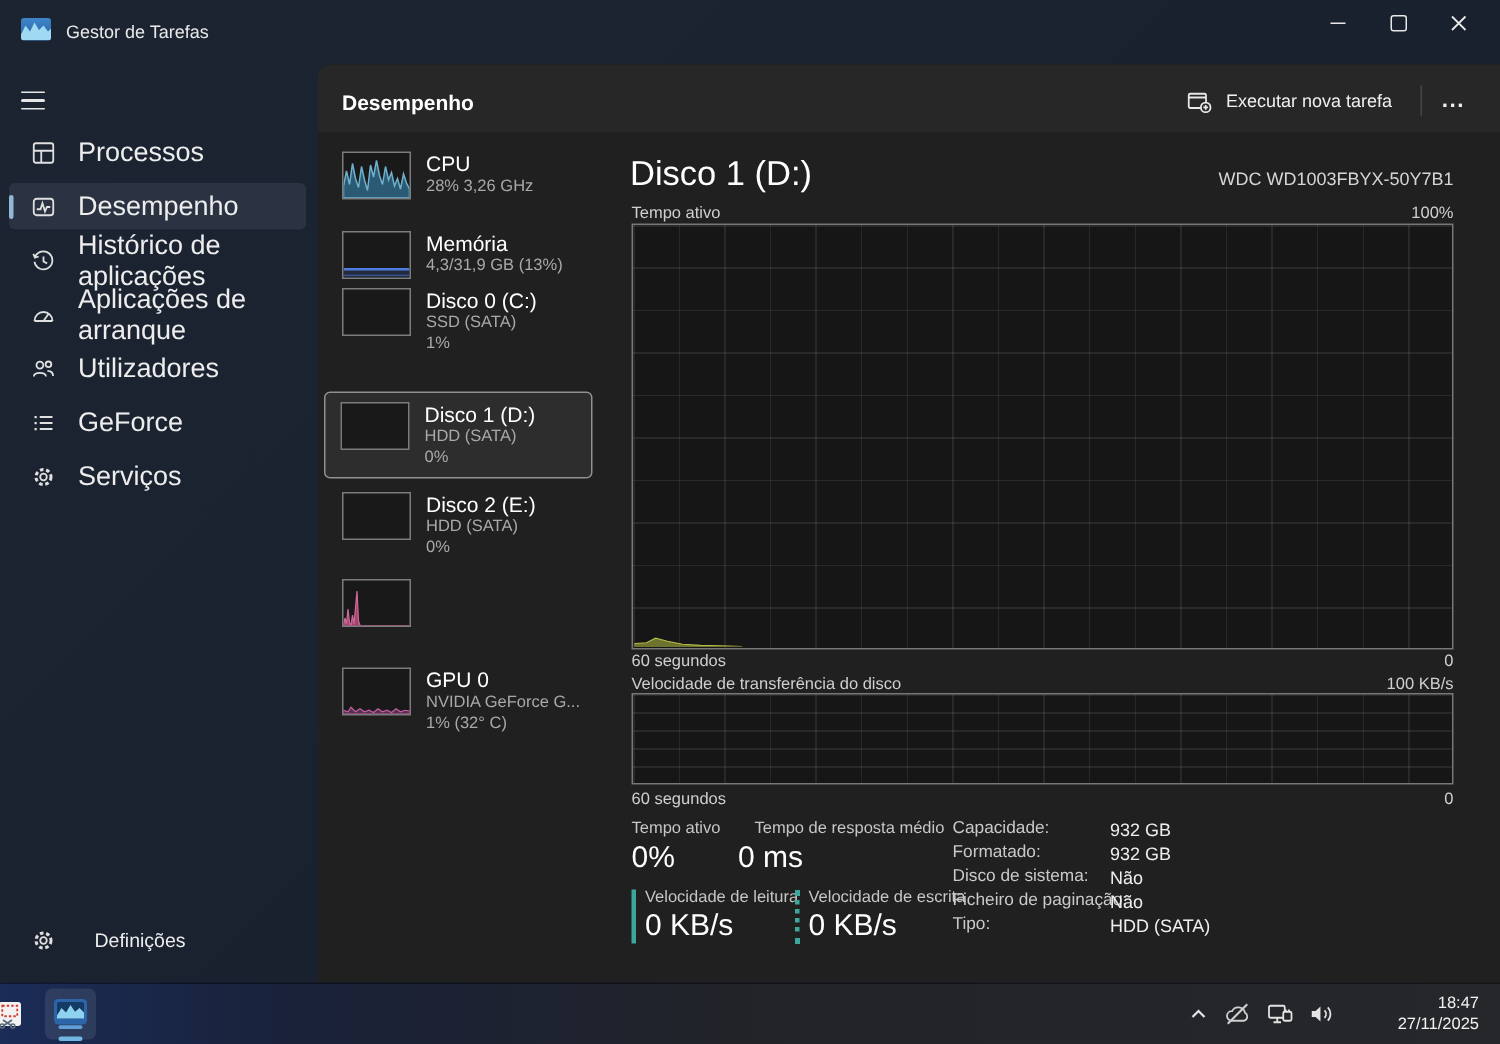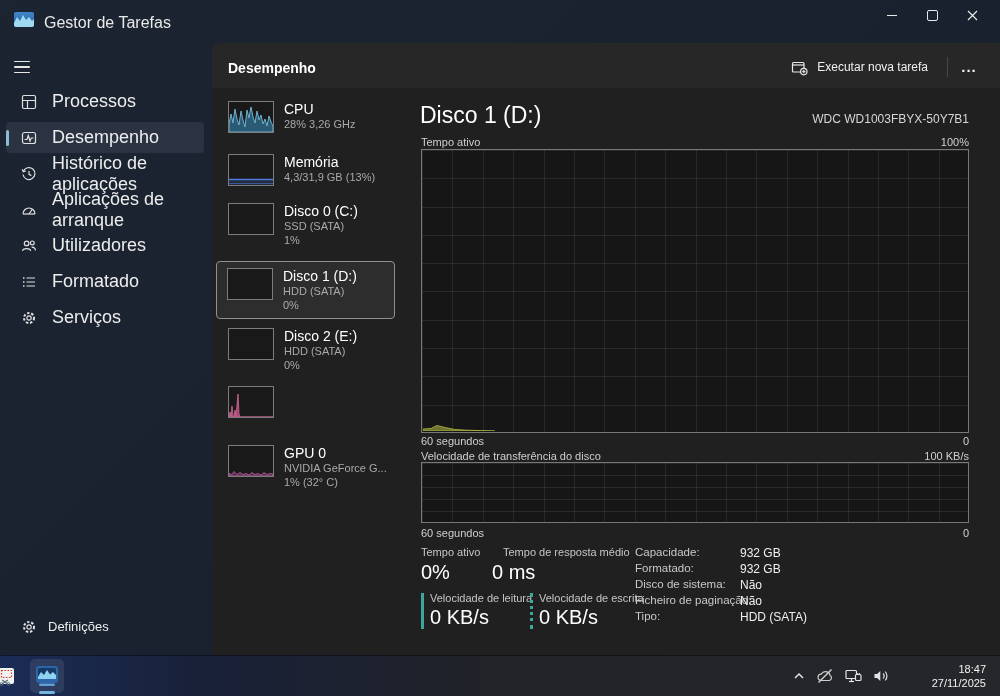--- a/index.html
+++ b/index.html
@@ -4,34 +4,34 @@
 <style>
   html,body{margin:0;padding:0;background:#000;}
   .screen{position:relative;width:1000px;height:696px;overflow:hidden;
     font-family:"Liberation Sans",sans-serif;color:#fff;
     background:linear-gradient(135deg,#1c2432 0%,#1a212e 60%,#181f2b 100%);}
   
   .titlebar{position:absolute;left:0;top:0;width:100%;height:32px;}
   .app-icon{position:absolute;left:14px;top:12px;width:20px;height:15px;border-radius:2px;
     background:linear-gradient(180deg,#3f86c9,#2a5fa6);overflow:hidden;}
   .app-icon svg{display:block}
-  .titlebar-title{position:absolute;left:44px;top:14px;font-size:16px;color:#e9e9e9;}
+  .titlebar-title{position:absolute;left:44px;top:14px;font-size:12px;color:#e9e9e9;}
   .win-controls{position:absolute;right:8px;top:0;height:30px;display:flex;}
   .win-btn{width:40px;height:30px;display:flex;align-items:center;justify-content:center;}
   .min-glyph{width:10px;height:1px;background:#e8e8e8;}
   .max-glyph{width:9px;height:9px;border:1px solid #e8e8e8;border-radius:2px;}
   
   .hamburger{position:absolute;left:14px;top:56px;width:26px;height:22px;display:flex;flex-direction:column;justify-content:center;gap:4px;}
   .hamburger span{display:block;width:16px;height:1.6px;background:#e6e6e6;border-radius:1px;}
   .side-nav{position:absolute;left:6px;top:86px;width:198px;display:flex;flex-direction:column;gap:5px;}
   .side-item{position:relative;height:31px;display:flex;align-items:center;gap:15px;padding-left:15px;border-radius:4px;font-size:18px;color:#ededed;}
   .side-item.selected{background:#2b3342;}
   .side-item .accent{position:absolute;left:0;top:7.5px;width:3px;height:16px;border-radius:2px;background:#8fb9d4;}
   .side-item svg{flex:0 0 auto;}
-  .side-settings{position:absolute;left:6px;top:611px;width:198px;height:31px;display:flex;align-items:center;gap:11px;padding-left:15px;border-radius:4px;font-size:13px;color:#ededed;}
+  .side-settings{position:absolute;left:6px;top:611px;width:198px;height:31px;display:flex;align-items:center;gap:26px;padding-left:15px;border-radius:4px;font-size:13px;color:#ededed;}
   
   .main-panel{position:absolute;left:212px;top:43px;right:0;bottom:41px;background:#202020;border-top-left-radius:8px;}
   .header-strip{position:absolute;left:212px;top:43px;right:0;height:45px;background:#272727;border-top-left-radius:8px;}
   .page-title{position:absolute;left:228px;top:60px;font-size:14px;font-weight:bold;color:#fff;}
   .run-task{position:absolute;right:64px;top:54px;height:26px;display:flex;align-items:center;gap:9px;padding:0 8px;border-radius:4px;font-size:12px;color:#f0f0f0;}
   .cmd-divider{position:absolute;right:52px;top:57px;width:1px;height:20px;background:#474747;}
   .more-btn{position:absolute;right:14px;top:52px;width:34px;height:28px;display:flex;align-items:center;justify-content:center;border-radius:4px;font-size:15px;font-weight:bold;letter-spacing:1px;color:#f0f0f0;}
   
   .perf-item{position:absolute;left:216px;width:179px;display:flex;gap:10px;padding:0 0 0 11px;box-sizing:border-box;border:1px solid transparent;border-radius:4px;}
   .perf-item.selected{background:#2d2d2d;border-color:#909090;padding:6px 0 6px 10px;height:58px;}
@@ -142,21 +142,21 @@
           <circle cx="11.3" cy="4.9" r="1.9"></circle>
           <path d="M10.6,9.2 c2.8,0.1 3.8,1.6 3.8,3.4"></path>
         </svg>
       <span>Utilizadores</span>
     </div>
     <div class="side-item">
       <svg width="16" height="16" viewBox="0 0 16 16" fill="none" stroke="#e0e0e0" stroke-width="1.2">
           <path d="M5.5,4 H14 M5.5,8 H14 M5.5,12 H14"></path>
           <path d="M2,4 h1.5 M2,8 h1.5 M2,12 h1.5" stroke-width="1.5"></path>
         </svg>
-      <span>Formatado</span>
+      <span>GeForce</span>
     </div>
     <div class="side-item">
       <svg width="16" height="16" viewBox="0 0 16 16" fill="none" stroke="#e0e0e0">
           <circle cx="8" cy="8" r="5" stroke-width="2" stroke-dasharray="2.4 1.8"></circle>
           <circle cx="8" cy="8" r="2.2" stroke-width="1.2"></circle>
         </svg>
       <span>Serviços</span>
     </div>
   </nav>
 
@@ -205,21 +205,21 @@
           <line x1="0" y1="24.5" x2="44" y2="24.5" stroke="#4e7ce0" stroke-width="1.6"></line>
           <line x1="0" y1="28.5" x2="44" y2="28.5" stroke="#4e7ce0" stroke-width="0.8" opacity="0.7"></line>
         </svg>
     </div>
     <div class="perf-text">
       <div class="perf-name">Memória</div>
       <div class="perf-sub">4,3/31,9 GB (13%)</div>
     </div>
   </div>
 
-  <div class="perf-item" style="top:202px">
+  <div class="perf-item" style="top:191px">
     <div class="thumb"></div>
     <div class="perf-text">
       <div class="perf-name">Disco 0 (C:)</div>
       <div class="perf-sub">SSD (SATA)</div>
       <div class="perf-sub">1%</div>
     </div>
   </div>
 
   <div class="perf-item selected" style="top:261px">
     <div class="thumb"></div>

